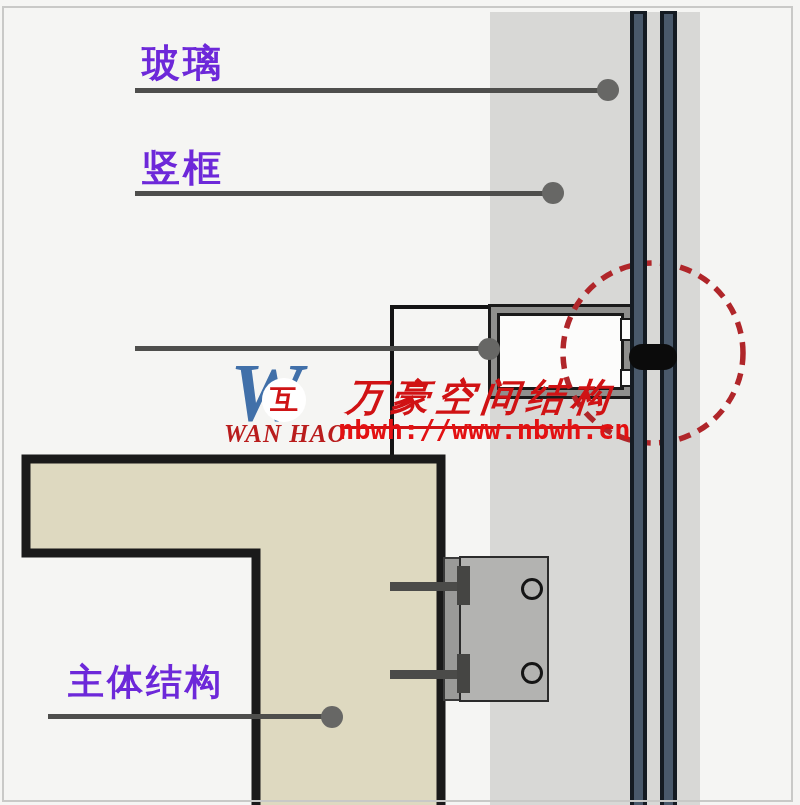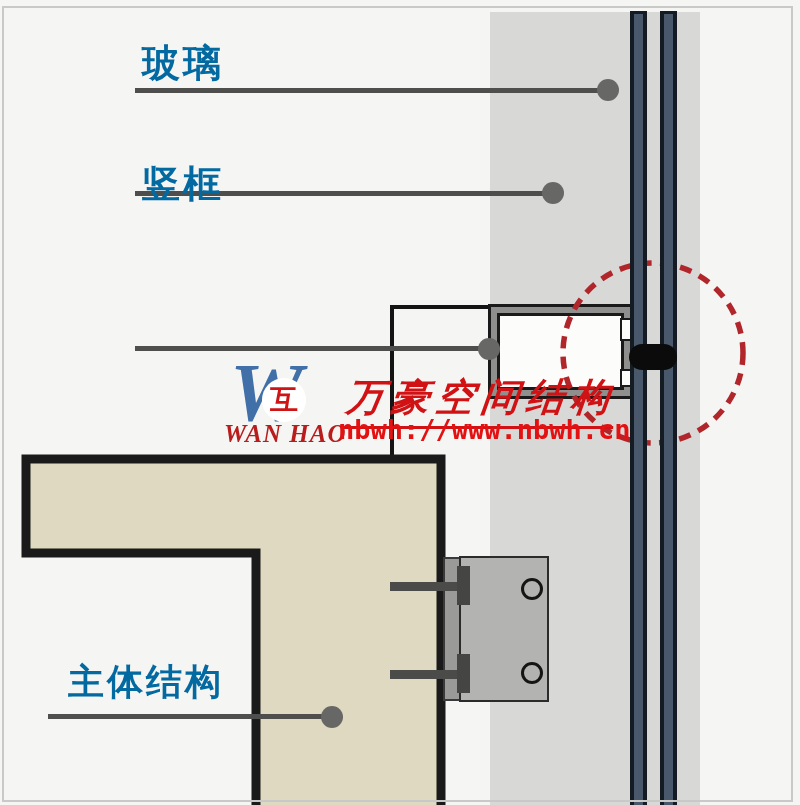--- a/index.html
+++ b/index.html
@@ -48,27 +48,27 @@
   .bolt-bar{height:9px;width:76px;background:#4b4b49;z-index:9;}
   #bolt-bar-top{left:390px;top:582px;}
   #bolt-bar-bottom{left:390px;top:670px;}
   .bolt-head{width:13px;height:39px;background:#454543;z-index:9;}
   #bolt-head-top{left:457px;top:566px;}
   #bolt-head-bottom{left:457px;top:654px;}
 
   
   .leader-line{height:5px;background:#4e4e4c;z-index:10;}
   .leader-dot{width:22px;height:22px;border-radius:50%;background:#676765;z-index:10;}
-  .callout-label{color:#0369a1;font-size:38px;font-weight:600;letter-spacing:3px;z-index:10;white-space:nowrap;}
+  .callout-label{color:#6d28d9;font-size:38px;font-weight:600;letter-spacing:3px;z-index:10;white-space:nowrap;}
   #line-glass{left:135px;top:88px;width:467px;}   #dot-glass{left:597px;top:79px;}
   #line-mullion{left:135px;top:191px;width:410px;}#dot-mullion{left:542px;top:182px;}
   #line-transom{left:135px;top:346px;width:345px;}#dot-transom{left:478px;top:338px;}
   #line-structure{left:48px;top:714px;width:277px;}#dot-structure{left:321px;top:706px;}
   #label-glass{left:142px;top:38px;}
-  #label-mullion{left:142px;top:143px;margin-top:16px;}
+  #label-mullion{left:142px;top:143px;}
   #label-transom{left:142px;top:290px;}
   #label-structure{left:68px;top:658px;font-size:36px;text-align:center;}
 
   
   #watermark{left:222px;top:358px;width:430px;height:95px;z-index:20;}
   #logo-w{position:absolute;left:8px;top:-6px;font-family:"Liberation Serif","DejaVu Serif",serif;font-style:italic;font-weight:bold;font-size:82px;color:#4170a9;line-height:1;}
   #logo-circle{position:absolute;left:40px;top:20px;width:44px;height:44px;border-radius:50%;background:#ffffff;display:flex;align-items:center;justify-content:center;}
   #logo-symbol{color:#cf1416;font-size:28px;font-weight:bold;line-height:1;}
   #logo-name{position:absolute;left:2px;top:62px;width:120px;text-align:right;font-family:"Liberation Serif","DejaVu Serif",serif;font-style:italic;font-weight:bold;font-size:25px;letter-spacing:1px;color:#b91c1c;white-space:nowrap;}
   #wm-company{position:absolute;left:124px;top:14px;color:#d01214;font-size:38px;font-weight:bold;font-style:italic;letter-spacing:7px;white-space:nowrap;border-bottom:3px solid #d01214;padding-bottom:3px;transform:skewX(-6deg);}

